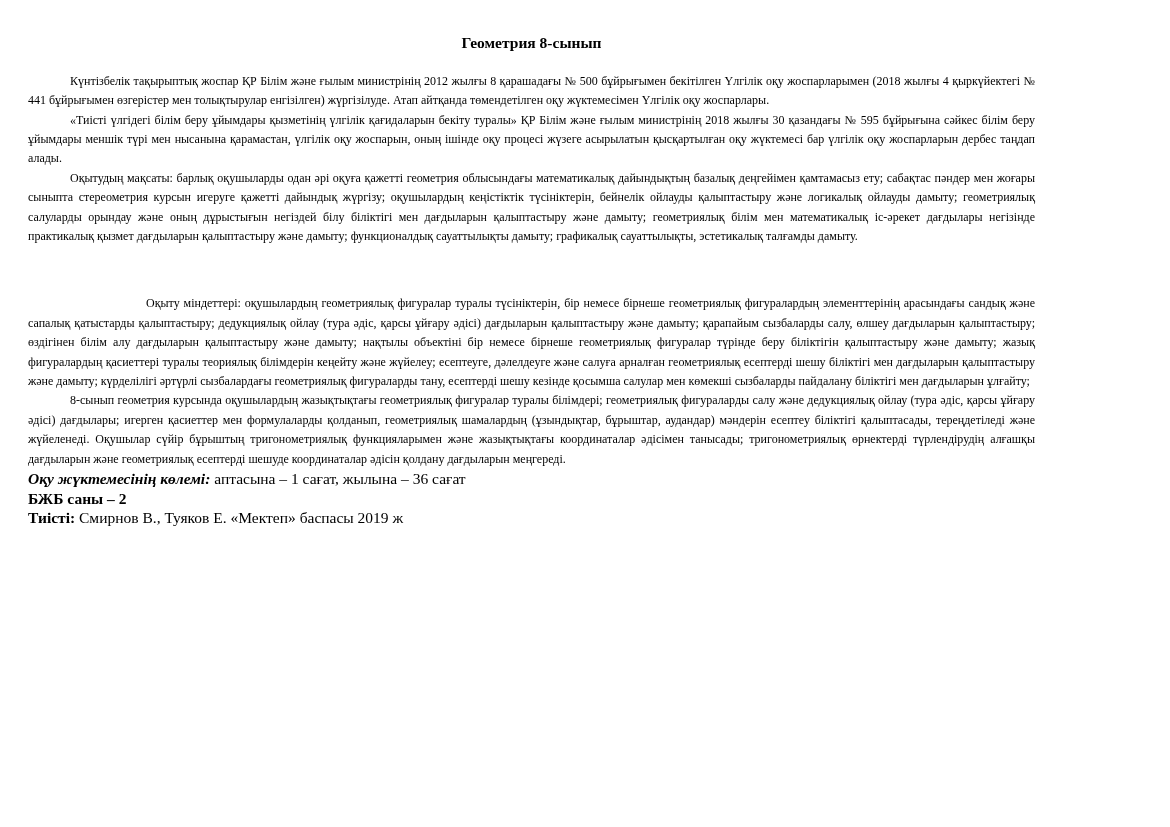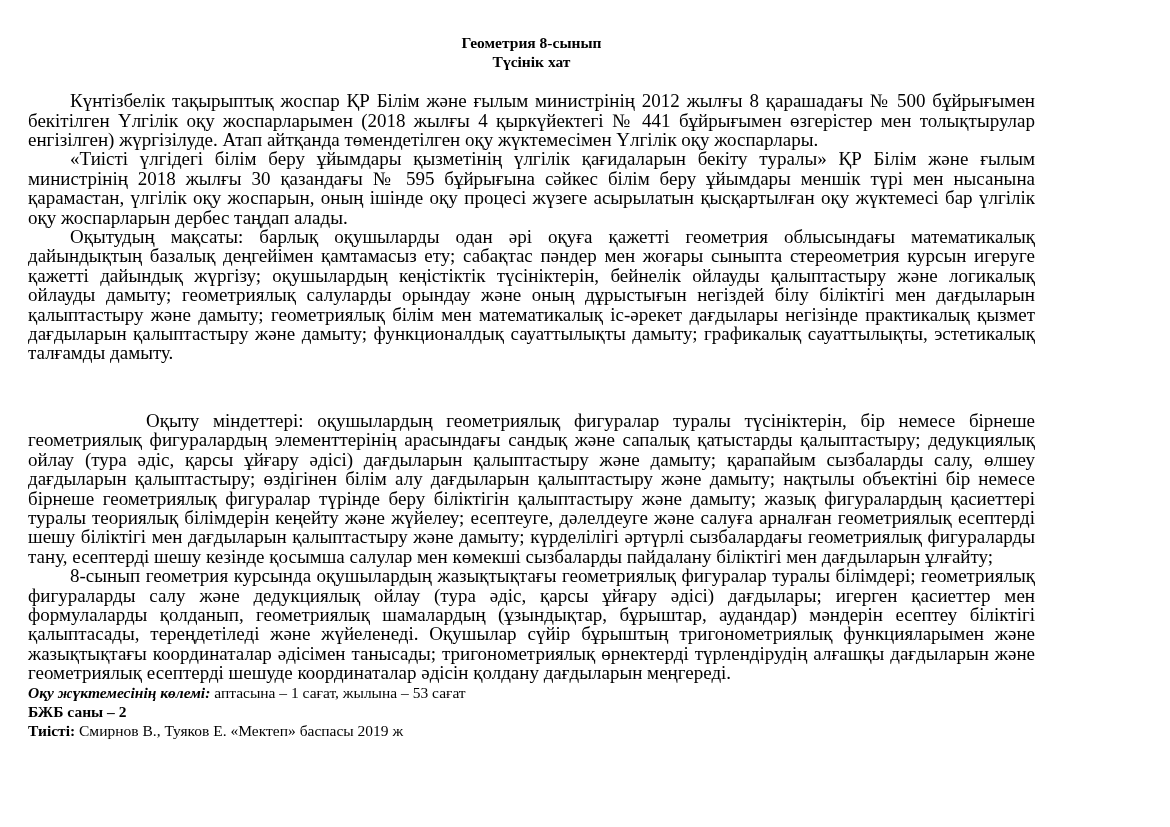--- a/index.html
+++ b/index.html
@@ -25,21 +25,21 @@
     font-weight: bold;
     font-size: 15.5px;
     line-height: 19.4px;
   }
   .spacer {
     height: 19.4px;
   }
   .para {
     margin: 0;
     text-align: justify;
-    font-size: 19px;
+    font-size: 12px;
     line-height: 19.4px;
   }
   .indent {
     text-indent: 42px;
   }
   .indent-large {
     text-indent: 118px;
     margin-top: 48px;
   }
   .footer-line {
@@ -56,29 +56,28 @@
     font-style: italic;
     font-family: Liberation Serif, serif;
   }
 </style>
 </head>
 <body>
 
 <div class="page">
 
   <div class="doc-title">Геометрия 8-сынып</div>
-  <div class="doc-title">Түсінік хат</div>
 
   <div class="spacer"></div>
 
   <p class="para indent">Күнтізбелік тақырыптық жоспар ҚР Білім және ғылым министрінің 2012 жылғы 8 қарашадағы № 500 бұйрығымен бекітілген Үлгілік оқу жоспарларымен (2018 жылғы 4 қыркүйектегі № 441 бұйрығымен өзгерістер мен толықтырулар енгізілген) жүргізілуде. Атап айтқанда  төмендетілген оқу жүктемесімен  Үлгілік оқу жоспарлары.</p>
   <p class="para indent">«Тиісті үлгідегі білім беру ұйымдары қызметінің үлгілік қағидаларын бекіту туралы» ҚР Білім және ғылым министрінің 2018 жылғы 30 қазандағы № 595 бұйрығына сәйкес білім беру ұйымдары меншік түрі мен нысанына қарамастан, үлгілік оқу жоспарын, оның ішінде оқу процесі жүзеге асырылатын қысқартылған оқу жүктемесі бар үлгілік оқу жоспарларын дербес таңдап алады.</p>
   <p class="para indent">Оқытудың мақсаты: барлық оқушыларды одан әрі оқуға қажетті геометрия облысындағы математикалық дайындықтың базалық деңгейімен қамтамасыз ету; сабақтас пәндер мен жоғары сыныпта стереометрия курсын игеруге қажетті дайындық жүргізу; оқушылардың кеңістіктік түсініктерін, бейнелік ойлауды қалыптастыру және логикалық ойлауды дамыту; геометриялық салуларды орындау және оның дұрыстығын негіздей білу біліктігі мен дағдыларын қалыптастыру және дамыту; геометриялық білім мен математикалық іс-әрекет дағдылары негізінде практикалық қызмет дағдыларын қалыптастыру және дамыту; функционалдық сауаттылықты дамыту; графикалық сауаттылықты, эстетикалық талғамды дамыту.</p>
   <p class="para indent-large">Оқыту міндеттері: оқушылардың геометриялық фигуралар туралы түсініктерін, бір немесе бірнеше геометриялық фигуралардың элементтерінің арасындағы сандық және сапалық қатыстарды қалыптастыру; дедукциялық ойлау (тура әдіс, қарсы ұйғару әдісі) дағдыларын қалыптастыру және дамыту; қарапайым сызбаларды салу, өлшеу дағдыларын қалыптастыру; өздігінен білім алу дағдыларын қалыптастыру және дамыту; нақтылы объектіні бір немесе бірнеше геометриялық фигуралар түрінде беру біліктігін қалыптастыру және дамыту; жазық фигуралардың қасиеттері туралы теориялық білімдерін кеңейту және жүйелеу; есептеуге, дәлелдеуге және салуға арналған геометриялық есептерді шешу біліктігі мен дағдыларын қалыптастыру және дамыту; күрделілігі әртүрлі сызбалардағы геометриялық фигураларды тану, есептерді шешу кезінде қосымша салулар мен көмекші сызбаларды пайдалану біліктігі мен дағдыларын ұлғайту;</p>
   <p class="para indent">8-сынып геометрия курсында оқушылардың жазықтықтағы геометриялық фигуралар туралы білімдері; геометриялық фигураларды салу және дедукциялық ойлау (тура әдіс, қарсы ұйғару әдісі) дағдылары; игерген қасиеттер мен формулаларды қолданып, геометриялық шамалардың (ұзындықтар, бұрыштар, аудандар) мәндерін есептеу біліктігі қалыптасады, тереңдетіледі және жүйеленеді. Оқушылар сүйір бұрыштың тригонометриялық функцияларымен және жазықтықтағы координаталар әдісімен танысады; тригонометриялық өрнектерді түрлендірудің алғашқы дағдыларын және геометриялық есептерді шешуде координаталар әдісін қолдану дағдыларын меңгереді.</p>
 
-  <p class="footer-line"><span class="bold-italic">Оқу жүктемесінің көлемі:</span><span> аптасына – 1 сағат,  жылына – 53 сағат</span></p>
+  <p class="footer-line"><span class="bold-italic">Оқу жүктемесінің көлемі:</span><span> аптасына – 1 сағат,  жылына – 36 сағат</span></p>
 
   <p class="footer-line bold">БЖБ саны – 2</p>
 
   <p class="footer-line"><span class="bold">Тиісті:</span><span> Смирнов В., Туяков Е. «Мектеп» баспасы 2019 ж</span></p>
 
 </div>
 
 </body></html>

